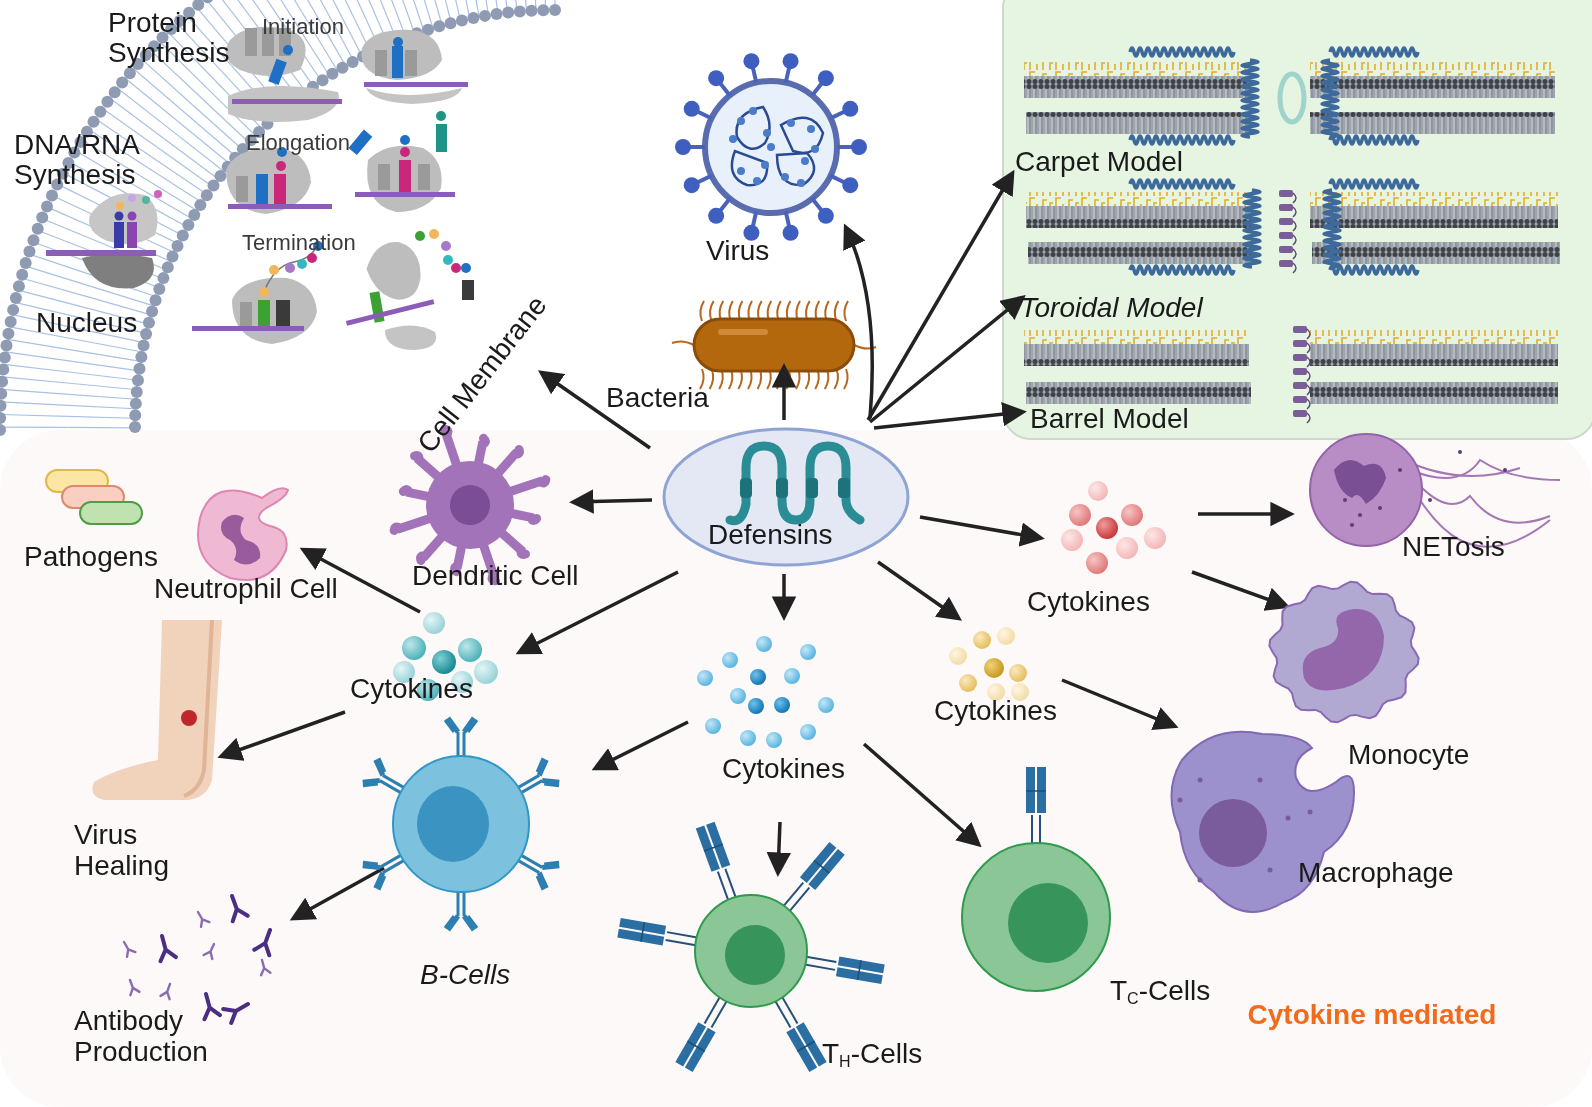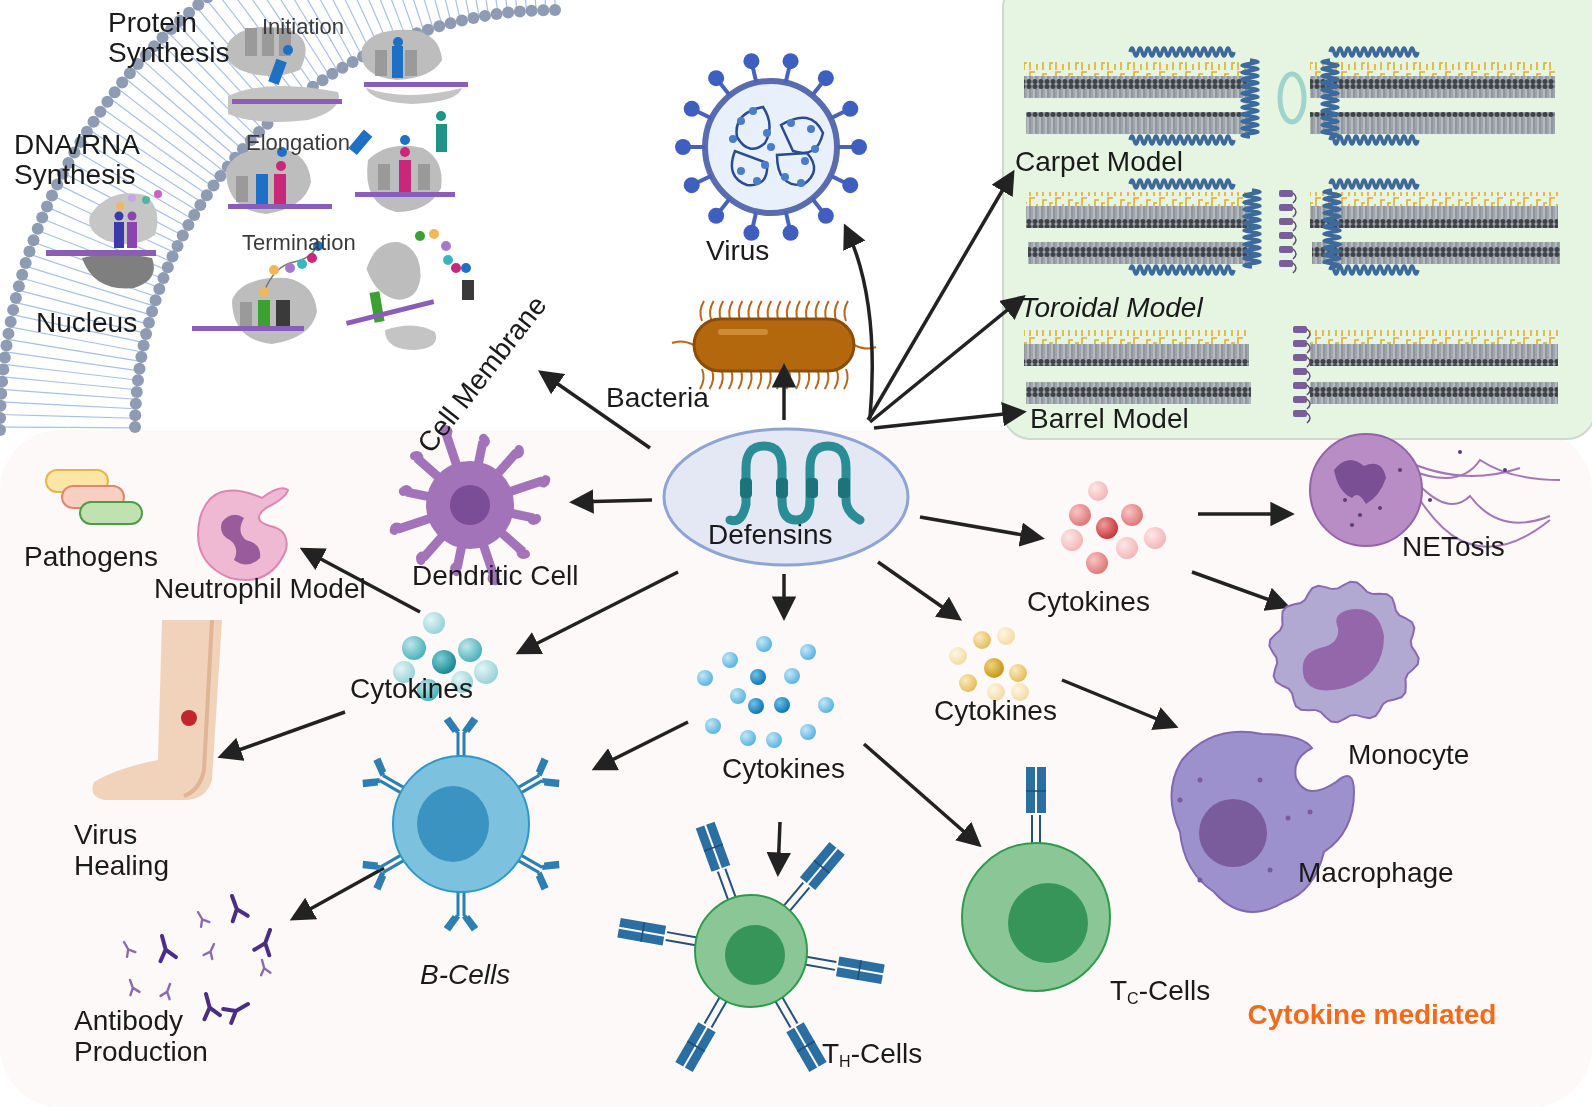--- a/index.html
+++ b/index.html
@@ -820,21 +820,21 @@
 <div class="lbl" style="left:706px;top:236px;">Virus</div>
 <div class="lbl" style="left:606px;top:383px;">Bacteria</div>
 
 <div class="lbl" style="left:1015px;top:147px;">Carpet Model</div>
 <div class="lbl" style="left:1020px;top:293px;font-style:italic;">Toroidal Model</div>
 <div class="lbl" style="left:1020px;top:404px;margin-left:10px;">Barrel Model</div>
 
 <div class="lbl" style="left:708px;top:520px;">Defensins</div>
 
 <div class="lbl" style="left:24px;top:542px;">Pathogens</div>
-<div class="lbl" style="left:154px;top:574px;">Neutrophil Model</div>
+<div class="lbl" style="left:154px;top:574px;">Neutrophil Cell</div>
 <div class="lbl" style="left:412px;top:561px;">Dendritic Cell</div>
 <div class="lbl" style="left:350px;top:674px;">Cytokines</div>
 <div class="lbl" style="left:722px;top:754px;">Cytokines</div>
 <div class="lbl" style="left:934px;top:696px;">Cytokines</div>
 <div class="lbl" style="left:1027px;top:587px;">Cytokines</div>
 <div class="lbl" style="left:74px;top:820px;">Virus</div>
 <div class="lbl" style="left:74px;top:851px;">Healing</div>
 <div class="lbl" style="left:74px;top:1006px;">Antibody</div>
 <div class="lbl" style="left:74px;top:1037px;">Production</div>
 <div class="lbl" style="left:420px;top:960px;font-style:italic;">B-Cells</div>

